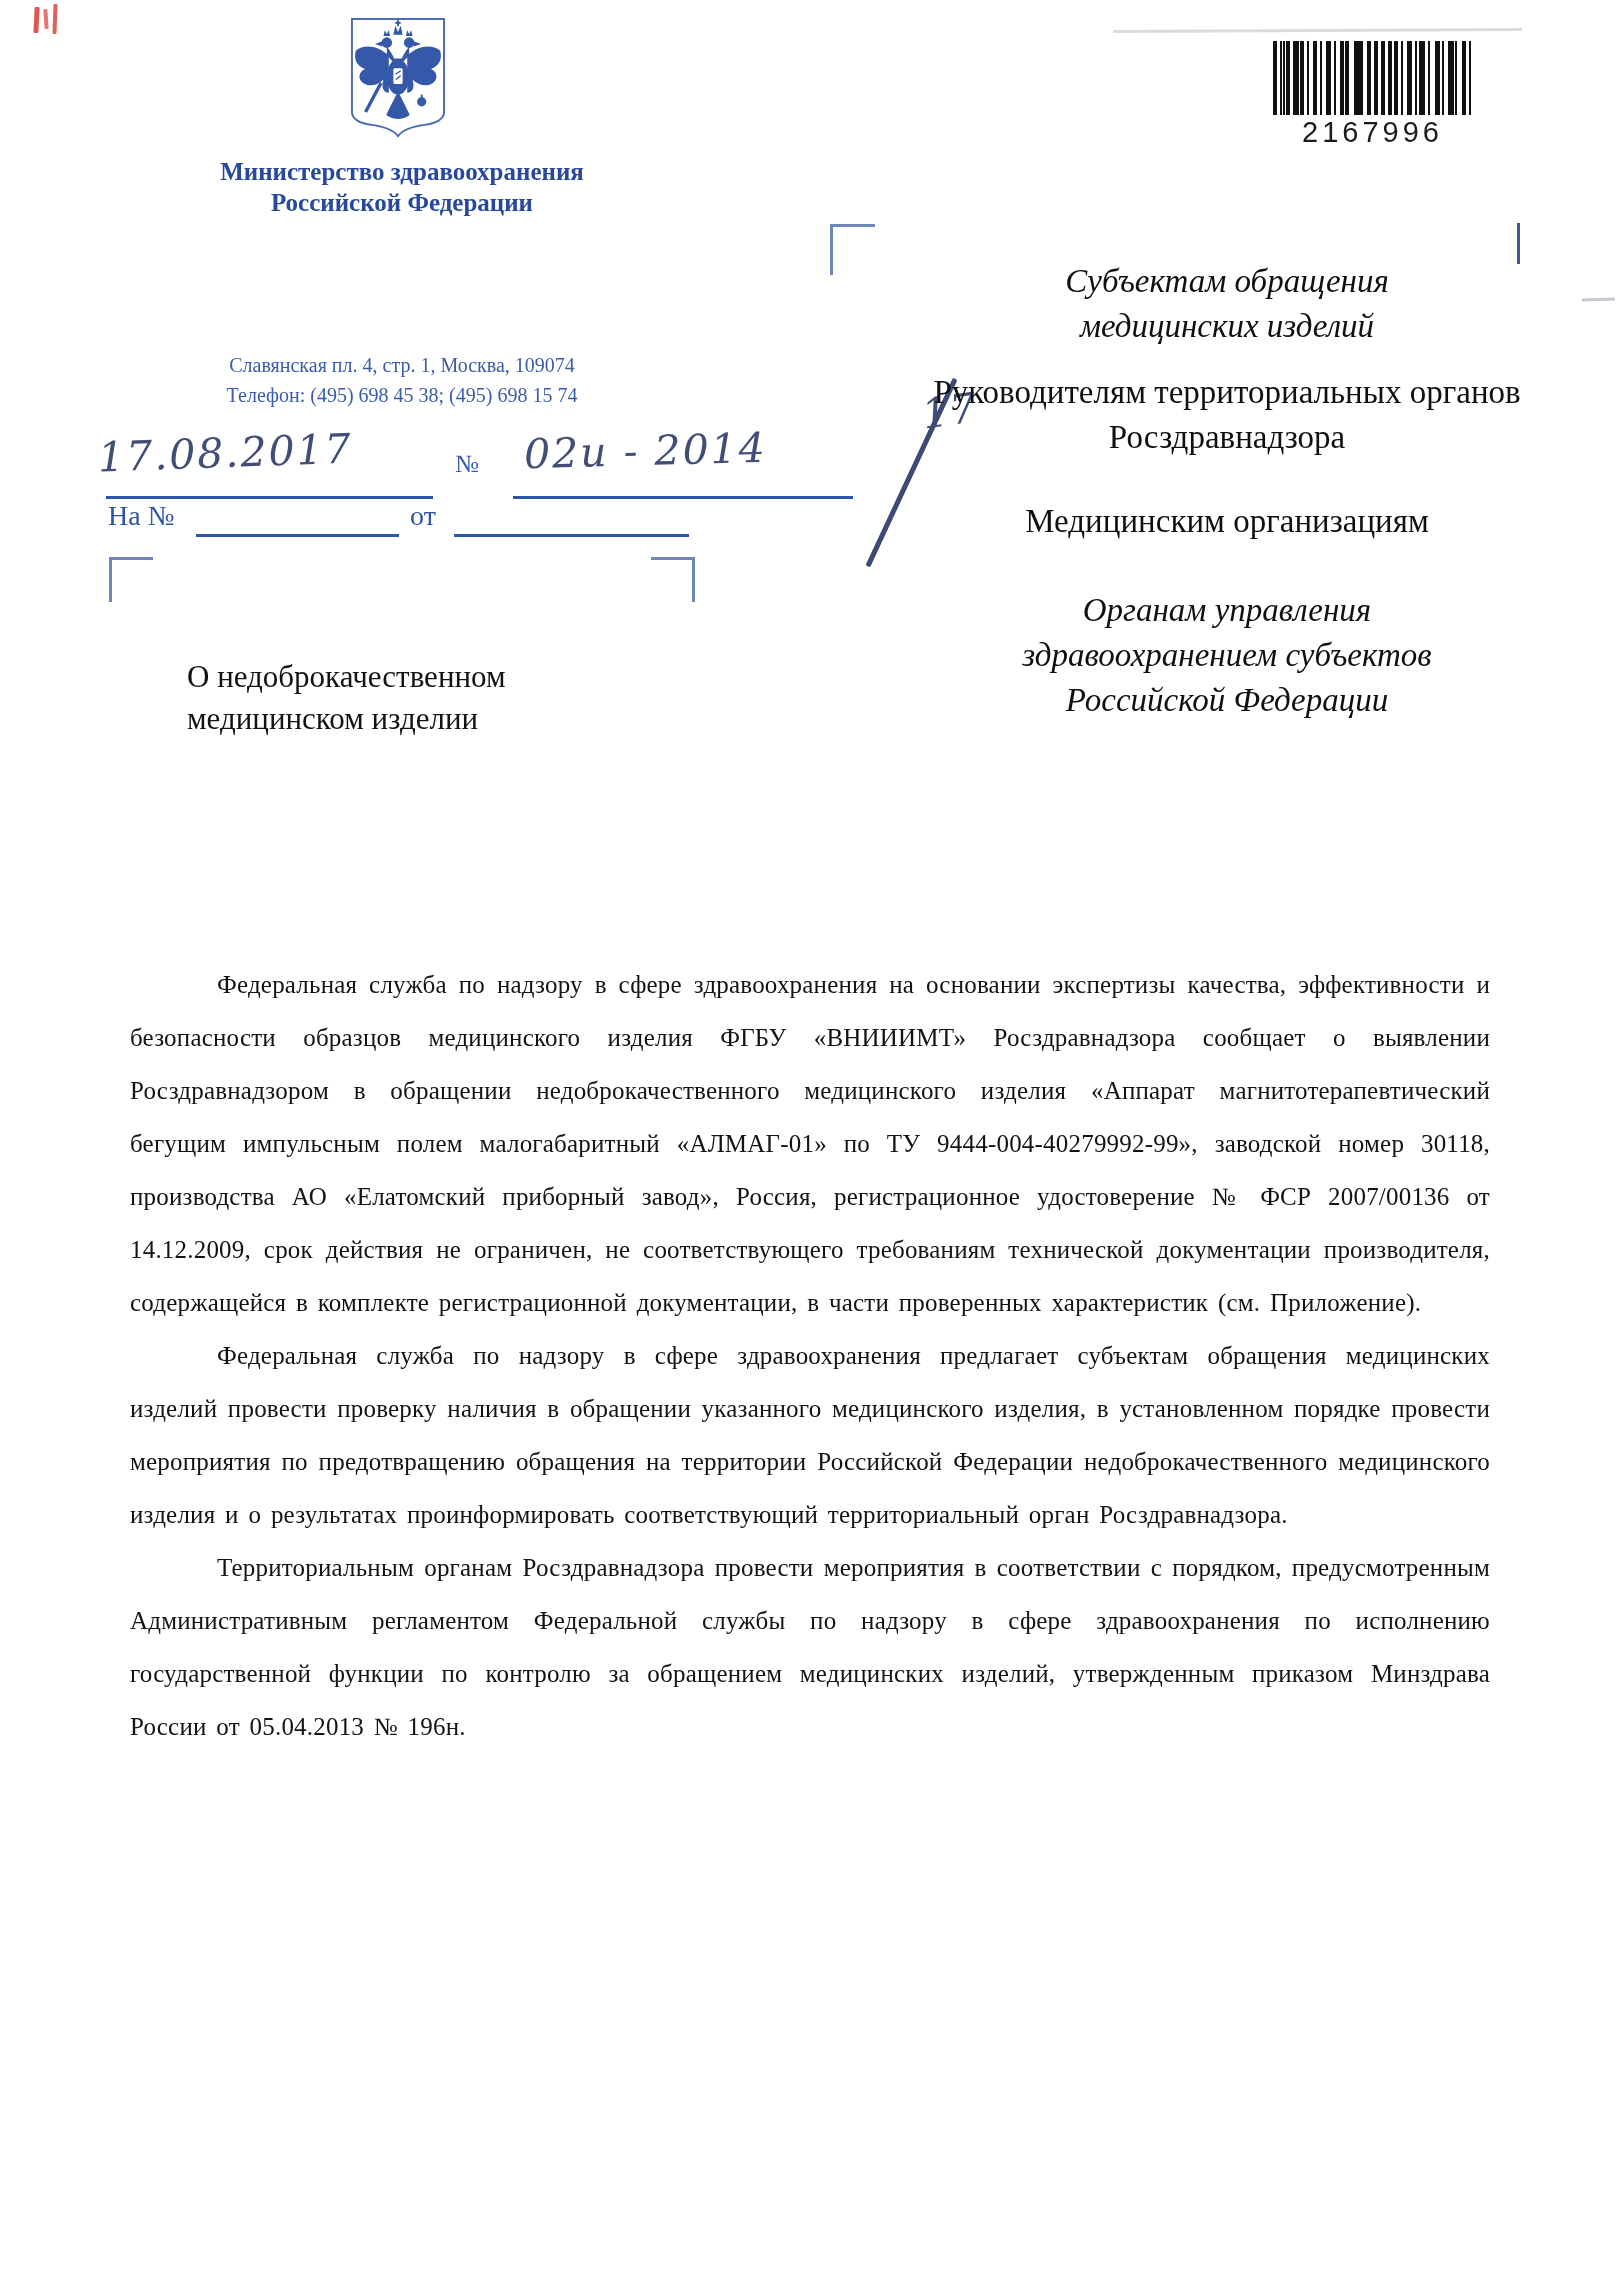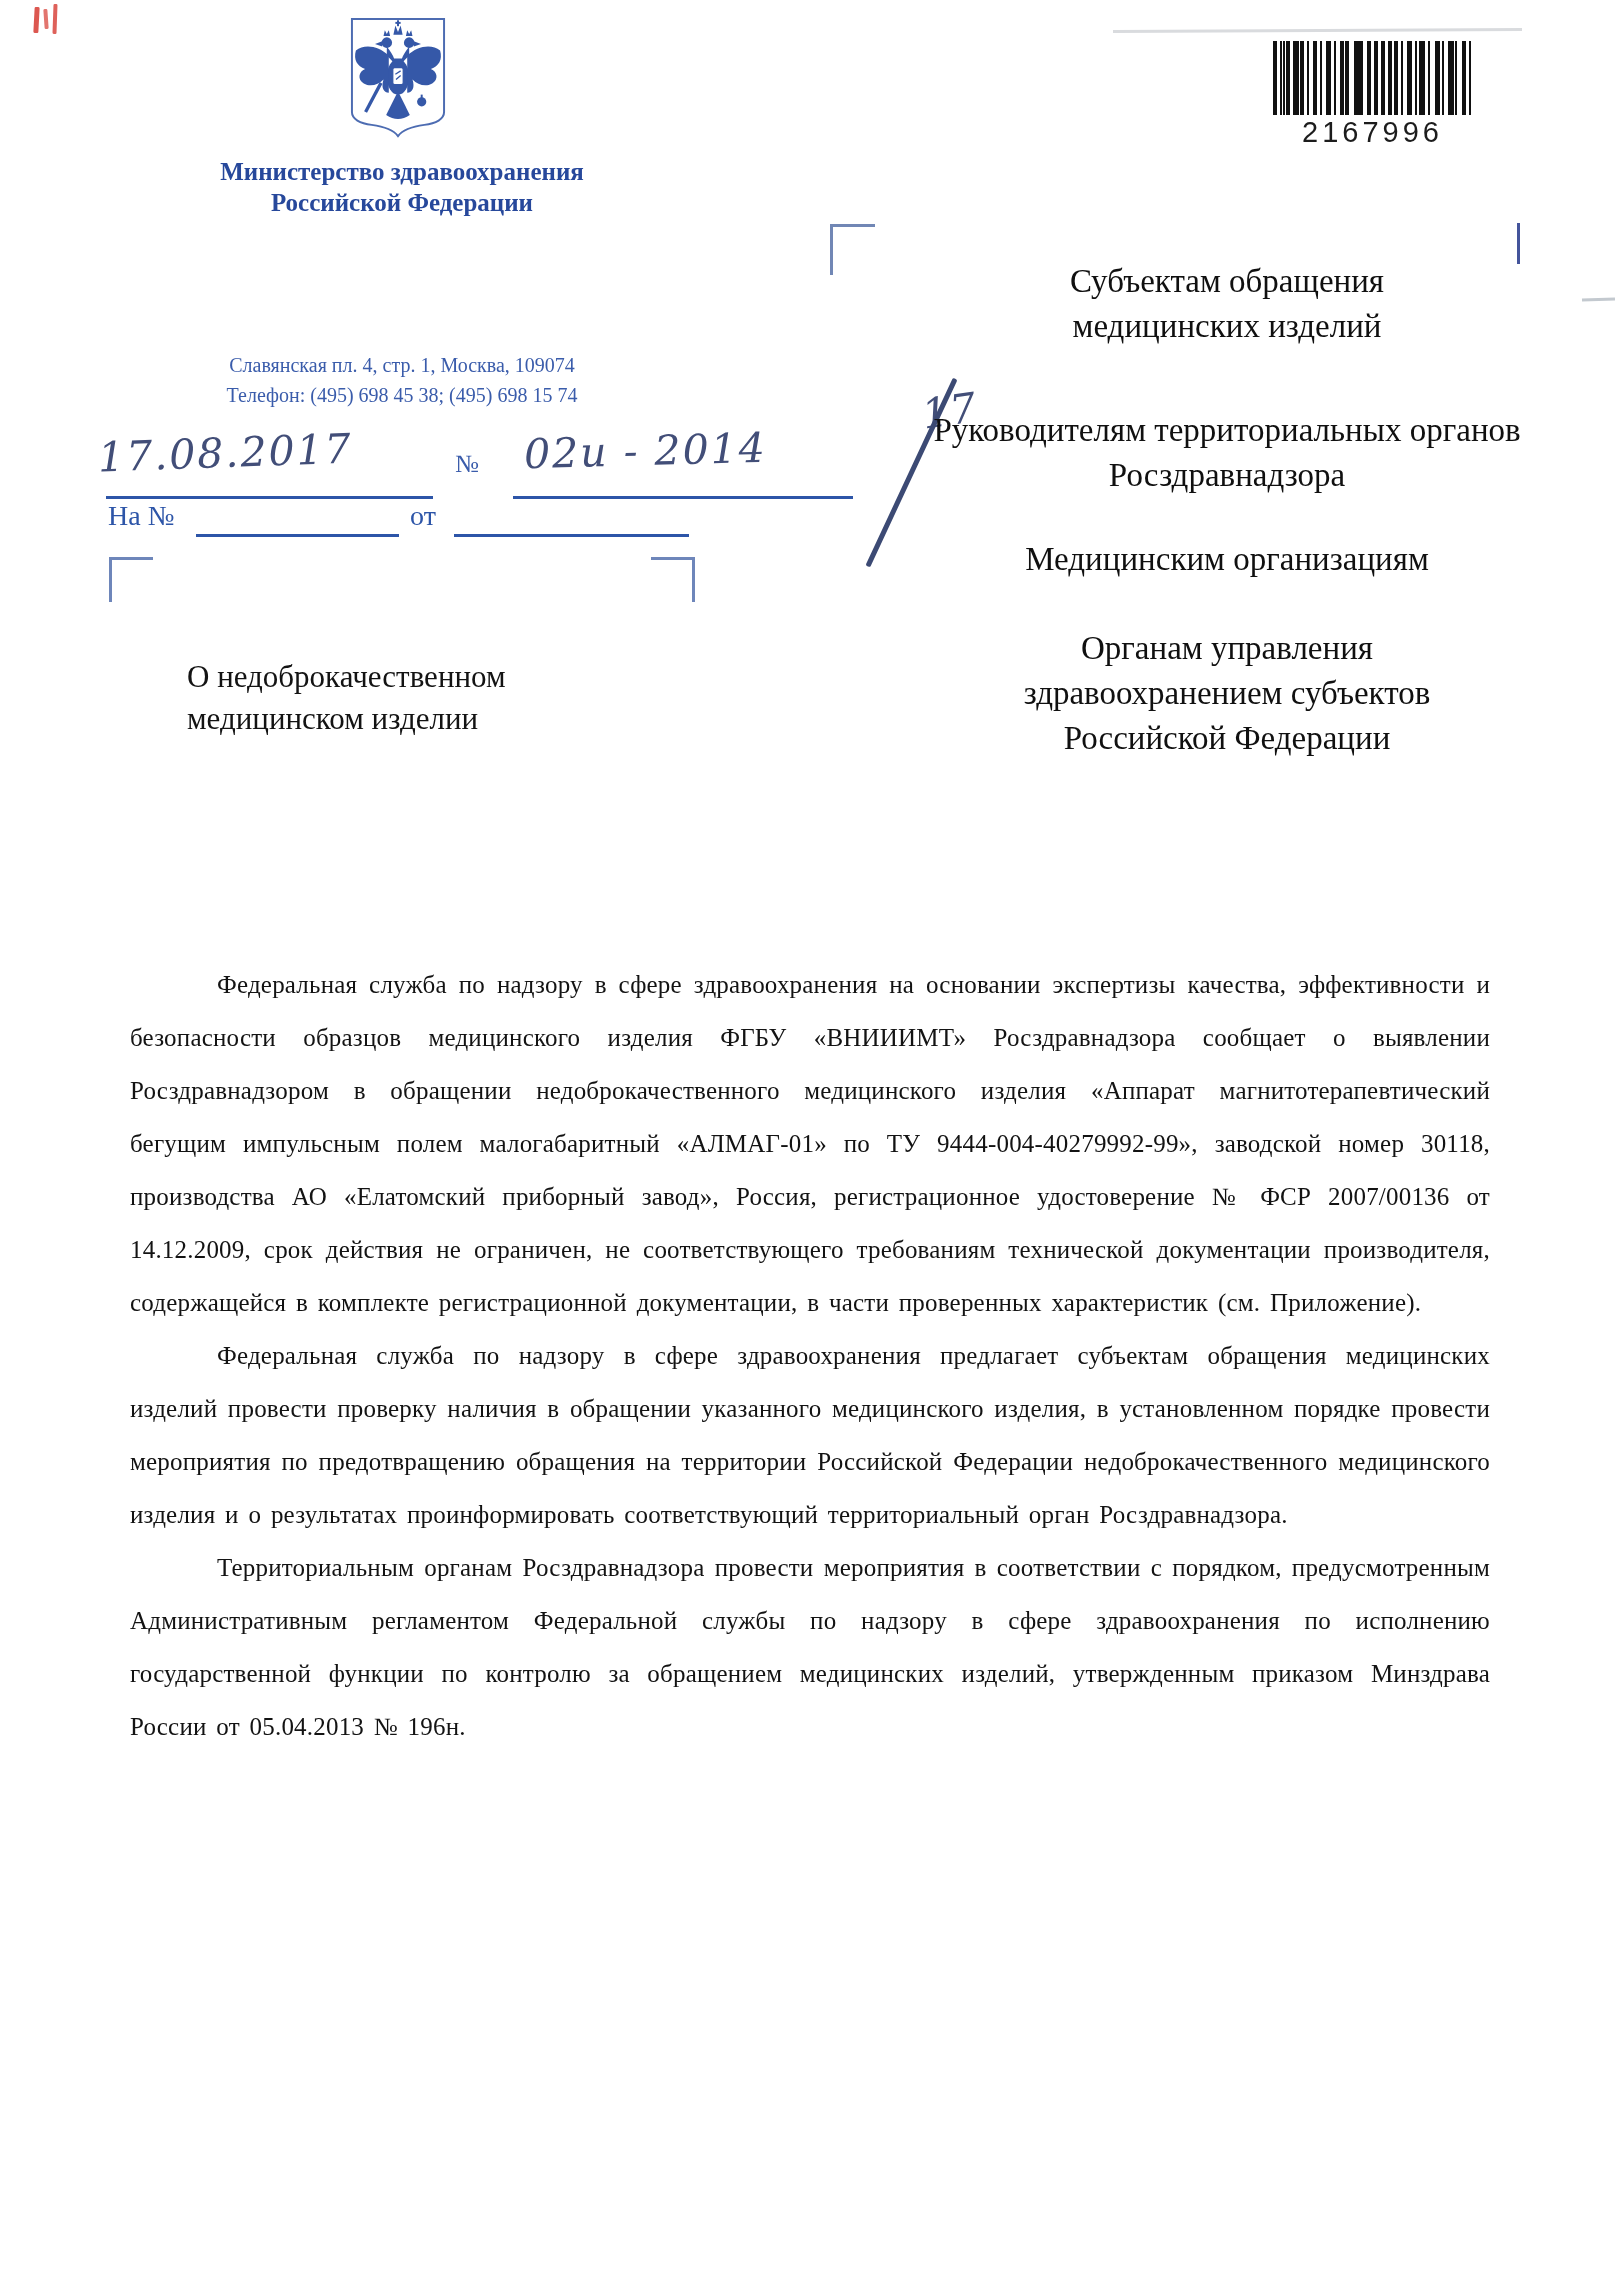--- a/index.html
+++ b/index.html
@@ -53,24 +53,24 @@
       repeating-linear-gradient(90deg,#111 0 4px,transparent 4px 6.6px,#111 6.6px 8.6px,transparent 8.6px 13px,#111 13px 17px,transparent 17px 20px,#111 20px 22px,transparent 22px 27px),
       repeating-linear-gradient(90deg,transparent 0 10px,#111 10px 12px,transparent 12px 22.4px,#111 22.4px 26px,transparent 26px 31px);
   }
   .barcode-number{
     position:absolute;left:1265px;top:116px;width:215px;text-align:center;
     font-family:"Liberation Sans","DejaVu Sans",sans-serif;font-size:29px;letter-spacing:4px;color:#1c1c1c;
   }
   
   .recipients{position:absolute;left:917px;top:259px;width:620px;display:flex;flex-direction:column;align-items:center;color:#101010;}
   .recipient{font-size:33px;line-height:45px;text-align:center;}
-  #r0{width:435px;margin-bottom:59px;}
+  #r0{width:435px;margin-bottom:21px;font-style:italic;}
   #r1{width:627px;margin-bottom:39px;}
   #r2{width:620px;margin-bottom:44px;}
-  #r3{width:501px;}
+  #r3{width:501px;font-style:italic;}
   
   .body-text{position:absolute;left:130px;top:958px;width:1360px;color:#131313;}
   .body-text p{
     margin:0;font-size:25px;line-height:53px;text-align:justify;text-indent:87px;
     word-spacing:3.3px;letter-spacing:0.2px;
   }
 </style>
 </head>
 <body>
 

